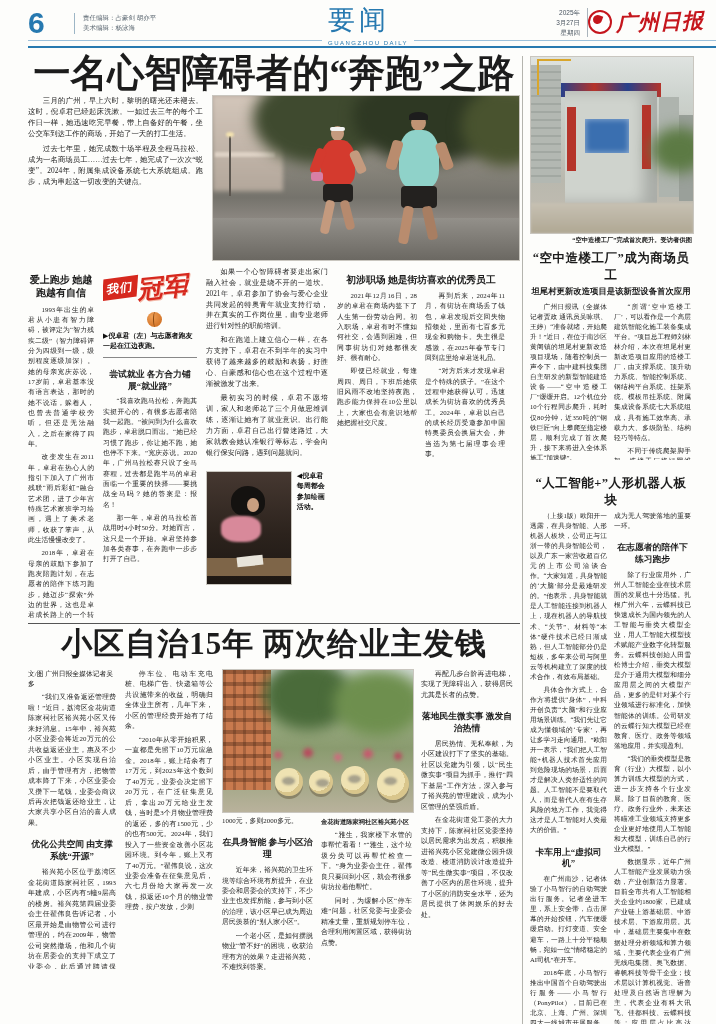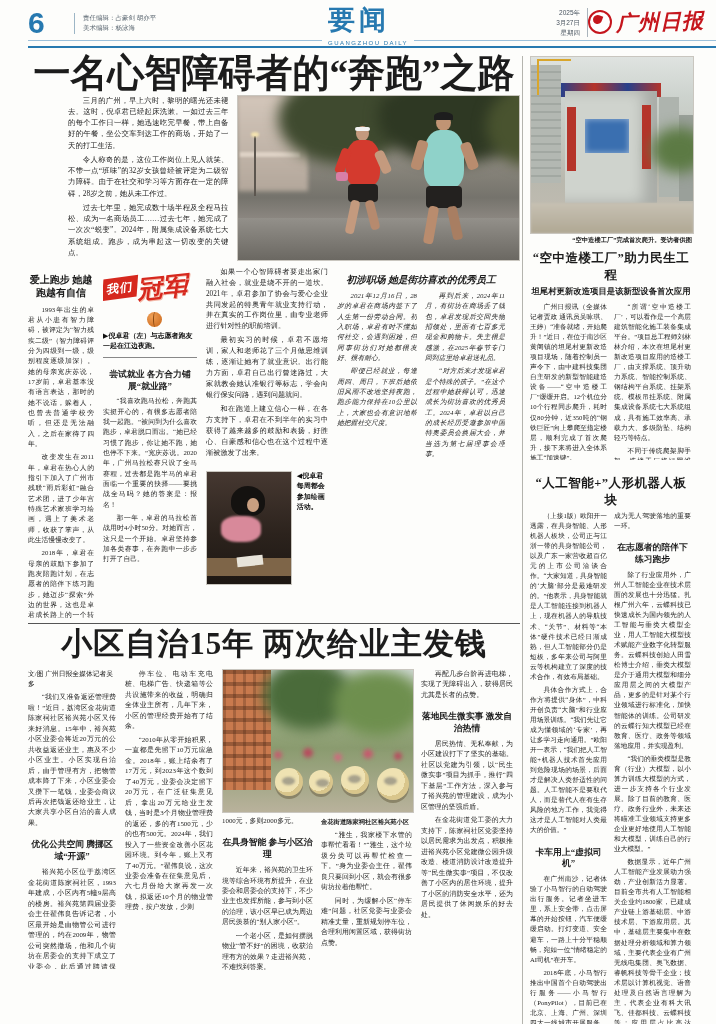--- a/index.html
+++ b/index.html
@@ -7,21 +7,21 @@
         font-family:"Liberation Serif","DejaVu Serif",serif;color:#1c1c1c;}
   
   #hdr{position:absolute;left:0;top:0;width:716px;height:54px;}
   .pagenum{position:absolute;left:28px;top:6px;font-family:"Liberation Sans",sans-serif;
            font-size:30px;font-weight:bold;color:#2779b0;}
   .editors{position:absolute;left:74px;top:13px;border-left:1px solid #9db6c6;padding-left:8px;
            font-size:6.5px;line-height:1.6;color:#5a6670;font-family:"Liberation Sans",sans-serif;}
   .hdr-rule{position:absolute;left:28px;right:0;top:40px;height:5px;
             border-top:1.5px solid #9cc0da;border-bottom:2.5px solid #2779b0;}
   .section-block{position:absolute;left:322px;top:2px;background:#fdfdfb;padding:0 6px;z-index:2;}
-  .section-cn{font-size:27px;font-weight:700;color:#2779b0;letter-spacing:4px;font-family:"Liberation Serif",serif;}
+  .section-cn{font-size:27px;font-weight:400;color:#2779b0;letter-spacing:4px;font-family:"Liberation Serif",serif;}
   .section-en{font-size:6px;letter-spacing:1.5px;color:#2779b0;font-family:"Liberation Sans",sans-serif;margin-top:2px;}
   .date-block{position:absolute;right:128px;top:8px;text-align:right;font-size:6.5px;line-height:1.5;
               color:#4a5560;font-family:"Liberation Sans",sans-serif;border-right:1px solid #aab4bc;padding-right:7px;}
   .masthead{position:absolute;right:12px;top:8px;display:flex;align-items:center;gap:4px;}
   .logo-icon{width:20px;height:20px;border:2.5px solid #c5161d;border-radius:50%;position:relative;background:#fff;}
   .logo-icon::after{content:"";position:absolute;left:3px;top:3px;width:9px;height:9px;
                     border-radius:50% 0 50% 50%;background:#c5161d;transform:rotate(20deg);}
   .masthead-text{font-size:21px;font-weight:bold;font-style:italic;color:#c5161d;
                  letter-spacing:1px;transform:rotate(-2deg);font-family:"Liberation Serif",serif;}
   
@@ -133,24 +133,23 @@
     </div>
   </div>
 
   <div id="vrule"></div>
 
   <div id="left-main">
 
     <div>
       <div class="headline-xl">一名心智障碍者的“奔跑”之路</div>
 
-      <div class="cols" style="margin-bottom:6px;margin-left:40px;">
+      <div class="cols" style="margin-bottom:6px;">
         <div class="tcol bodytext" style="width:175px;height:166px;font-size:7.4px;">
             <p>三月的广州，早上六时，黎明的曙光还未褪去。这时，倪卓君已经起床洗漱。一如过去三年的每个工作日一样，她迅速吃完早餐，带上自备好的午餐，坐公交车到达工作的商场，开始了一天的打工生活。</p>
-            <p>令人称奇的是，这位工作岗位上见人就笑、不带一点“班味”的32岁女孩曾经被评定为二级智力障碍。由于在社交和学习等方面存在一定的障碍，28岁之前，她从未工作过。</p>
             <p>过去七年里，她完成数十场半程及全程马拉松、成为一名商场员工……过去七年，她完成了一次次“蜕变”。2024年，附属集成设备系统七大系统组成。跑步，成为串起这一切改变的关键点。</p>
           </div>
         <div class="photo ph-runners">
           <div class="sky"></div>
           <div class="bridge"></div>
           <div class="blob" style="left:40px;top:-22px;width:130px;height:90px;background:#3f4a2f;"></div>
           <div class="blob" style="left:140px;top:-28px;width:150px;height:96px;background:#2e3823;"></div>
           <div class="blob" style="left:248px;top:-10px;width:90px;height:80px;background:#49532f;"></div>
           <div class="lamp"></div>
           <div class="path"></div>
@@ -201,36 +200,36 @@
           <div class="subhead-s">尝试就业 各方合力铺展“就业路”</div>
           <div class="bodytext" style="font-size:6.8px;">
               <p>“我喜欢跑马拉松，奔跑其实挺开心的，有很多志愿者陪我一起跑。”被问到为什么喜欢跑步，卓君脱口而出。“她已经习惯了跑步，你让她不跑，她也停不下来。”宽庆苏说。2020年，广州马拉松赛只设了全马赛程，过去都是跑半马的卓君面临一个重要的抉择——要挑战全马吗？她的答案是：报名！</p>
               <p>那一年，卓君的马拉松首战用时4小时50分。对她而言，这只是一个开始。卓君坚持参加各类赛事，在奔跑中一步步打开了自己。</p>
             </div>
         </div>
 
         <div class="tcol" style="width:122px;">
           <div class="bodytext" style="font-size:7.2px;height:200px;overflow:hidden;">
               <p>如果一个心智障碍者要走出家门融入社会，就业是绕不开的一道坎。2021年，卓君参加了协会与爱心企业共同发起的特奥青年就业支持行动，并在真实的工作岗位里，由专业老师进行针对性的职前培训。</p>
+              <p>和在跑道上建立信心一样，在各方支持下，卓君在不到半年的实习中获得了越来越多的鼓励和表扬，好胜心、自豪感和信心也在这个过程中逐渐被激发了出来。</p>
               <p>最初实习的时候，卓君不愿培训，家人和老师花了三个月做思维训练，逐渐让她有了就业意识。出行能力方面，卓君自己出行曾迷路过，大家就教会她认准银行等标志，学会向银行保安问路，遇到问题就问。</p>
-              <p>和在跑道上建立信心一样，在各方支持下，卓君在不到半年的实习中获得了越来越多的鼓励和表扬，好胜心、自豪感和信心也在这个过程中逐渐被激发了出来。</p>
             </div>
           <div style="display:flex;gap:5px;margin-top:4px;">
             <div class="photo ph-desk">
               <div class="hair"></div>
               <div class="face"></div>
               <div class="sleeve"></div>
               <div class="desk"></div>
               <div class="paper"></div>
             </div>
             <div class="caption" style="width:32px;">◀倪卓君每周都会参加绘画活动。</div>
           </div>
         </div>
 
-        <div class="tcol" style="width:168px;font-style:italic;">
+        <div class="tcol" style="width:168px;">
           <div class="subhead" style="font-size:9.8px;">初涉职场 她是街坊喜欢的优秀员工</div>
           <div style="display:flex;gap:8px;">
             <div class="tcol bodytext" style="width:80px;font-size:6.8px;">
                 <p>2021年12月16日，28岁的卓君在商场内签下了人生第一份劳动合同。初入职场，卓君有时不懂如何社交，会遇到困难，但同事街坊们对她都很友好、很有耐心。</p>
                 <p>即便已经就业，每逢周四、周日，下班后她依旧风雨不改地坚持夜跑，跑步能力保持在10公里以上，大家也会有意识地帮她把握社交尺度。</p>
               </div>
             <div class="tcol bodytext" style="width:80px;font-size:6.8px;">
                 <p>再到后来，2024年11月，有街坊在商场丢了钱包，卓君发现后交回失物招领处，里面有七百多元现金和购物卡。失主很是感激，在2025年春节专门回到店里给卓君送礼品。</p>
                 <p>“对方后来才发现卓君是个特殊的孩子。”在这个过程中她获得认可，迅速成长为街坊喜欢的优秀员工。2024年，卓君以自己的成长经历受邀参加中国特奥委员会换届大会，并当选为第七届理事会理事。</p>
               </div>
@@ -243,21 +242,21 @@
 
     <div>
       <div class="headline-l">小区自治15年  两次给业主发钱</div>
       <div class="cols" style="margin-top:8px;height:300px;">
 
         <div class="tcol" style="width:88px;">
           <div class="caption" style="font-weight:normal;font-size:6.8px;margin-bottom:3px;">文/图 广州日报全媒体记者吴多</div>
           <div class="bodytext" style="font-size:6.9px;">
               <p>“我们又准备返还管理费啦！”近日，荔湾区金花街道陈家祠社区裕兴苑小区又传来好消息。15年中，裕兴苑小区业委会将近20万元的公共收益返还业主，惠及不少小区业主。小区实现自治后，由于管理有方，把物管成本降了下来，小区业委会又攒下一笔钱，业委会商议后再次把钱返还给业主，让大家共享小区自治的喜人成果。</p>
             </div>
-          <div class="subhead-s">优化公共空间 腾挪区域“开源”</div>
+          <div class="subhead-s">优化公共空间 由支撑系统“开源”</div>
           <div class="bodytext" style="font-size:6.9px;">
               <p>裕兴苑小区位于荔湾区金花街道陈家祠社区，1993年建成，小区内有5幢9层高的楼房。裕兴苑第四届业委会主任翟伟良告诉记者，小区最开始是由物管公司进行管理的，约在2009年，物管公司突然撤场，他和几个街坊在居委会的支持下成立了业委会，此后通过聘请保安、保洁等，对小区进行自治管理。</p>
             </div>
         </div>
 
         <div class="tcol bodytext" style="width:88px;font-size:6.9px;">
             <p>停车位、电动车充电桩、电梯广告、快递箱等公共设施带来的收益，明确归全体业主所有，几年下来，小区的管理经费开始有了结余。</p>
             <p>“2010年从零开始积累，一直都是先留下10万元应急金。2018年，账上结余有了17万元，到2023年这个数到了40万元，业委会决定留下20万元，在广泛征集意见后，拿出20万元给业主发钱，当时是3个月物业管理费的返还，多的有1500元，少的也有500元。2024年，我们投入了一些资金改善小区花园环境。到今年，账上又有了40万元。”翟伟良说，这次业委会准备在征集意见后，六七月份给大家再发一次钱，拟返还10个月的物业管理费，按户发放，少则</p>
           </div>
 
@@ -317,21 +316,21 @@
         <div class="cube-top"></div>
         <div class="cube">
           <div class="banner-blue"></div>
           <div class="banner-red" style="left:2px;top:16px;"></div>
           <div class="banner-red" style="right:6px;top:14px;"></div>
         </div>
         <div class="blob" style="right:-14px;top:70px;width:56px;height:46px;background:#5c7a44;"></div>
         <div class="rubble"></div>
       </div>
       <div class="caption-s">“空中造楼工厂”完成首次爬升。受访者供图</div>
-      <div class="rc-headline">“空中造楼工厂”助力民生工程</div>
+      <div class="rc-headline">“空中造楼工厂”成为商场员工</div>
       <div class="rc-dek">坦尾村更新改造项目是该新型设备首次应用</div>
       <div class="rc-cols" style="height:158px;">
         <div class="rc-col tcol bodytext-s">
             <p>广州日报讯（全媒体记者贾政 通讯员吴咏琪、王婷）“准备就绪，开始爬升！”近日，在位于南沙区黄阁镇的坦尾村更新改造项目现场，随着控制员一声令下，由中建科技集团自主研发的新型智能建造设备——“空中造楼工厂”缓缓开启。12个机位分10个行程同步爬升，耗时仅80分钟，近350吨的“钢铁巨匠”向上攀爬至指定楼层，顺利完成了首次爬升，接下来将进入全体系施工“加速键”。</p>
           </div>
         <div class="rc-col tcol bodytext-s">
             <p>“所谓‘空中造楼工厂’，可以看作是一个高层建筑智能化施工装备集成平台。”项目总工程师刘林林介绍，本次在坦尾村更新改造项目应用的造楼工厂，由支撑系统、顶升动力系统、智能控制系统、钢结构平台系统、挂架系统、模板吊挂系统、附属集成设备系统七大系统组成，具有施工效率高、承载力大、多级防坠、结构轻巧等特点。</p>
             <p>不同于传统爬架脚手架，造楼工厂将绿网维护、开合式电动防雨棚、液压布料机等施工设备集成在平台的顶部，并在平台下方构建了多个工艺区段的作业流水线，从而形成空间相对封闭的移动式工厂。“可以同时覆盖5个楼层，为工人们在高空中提供工厂化作业环境及全天候作业条件。”刘林林说。</p>
           </div>
       </div>

